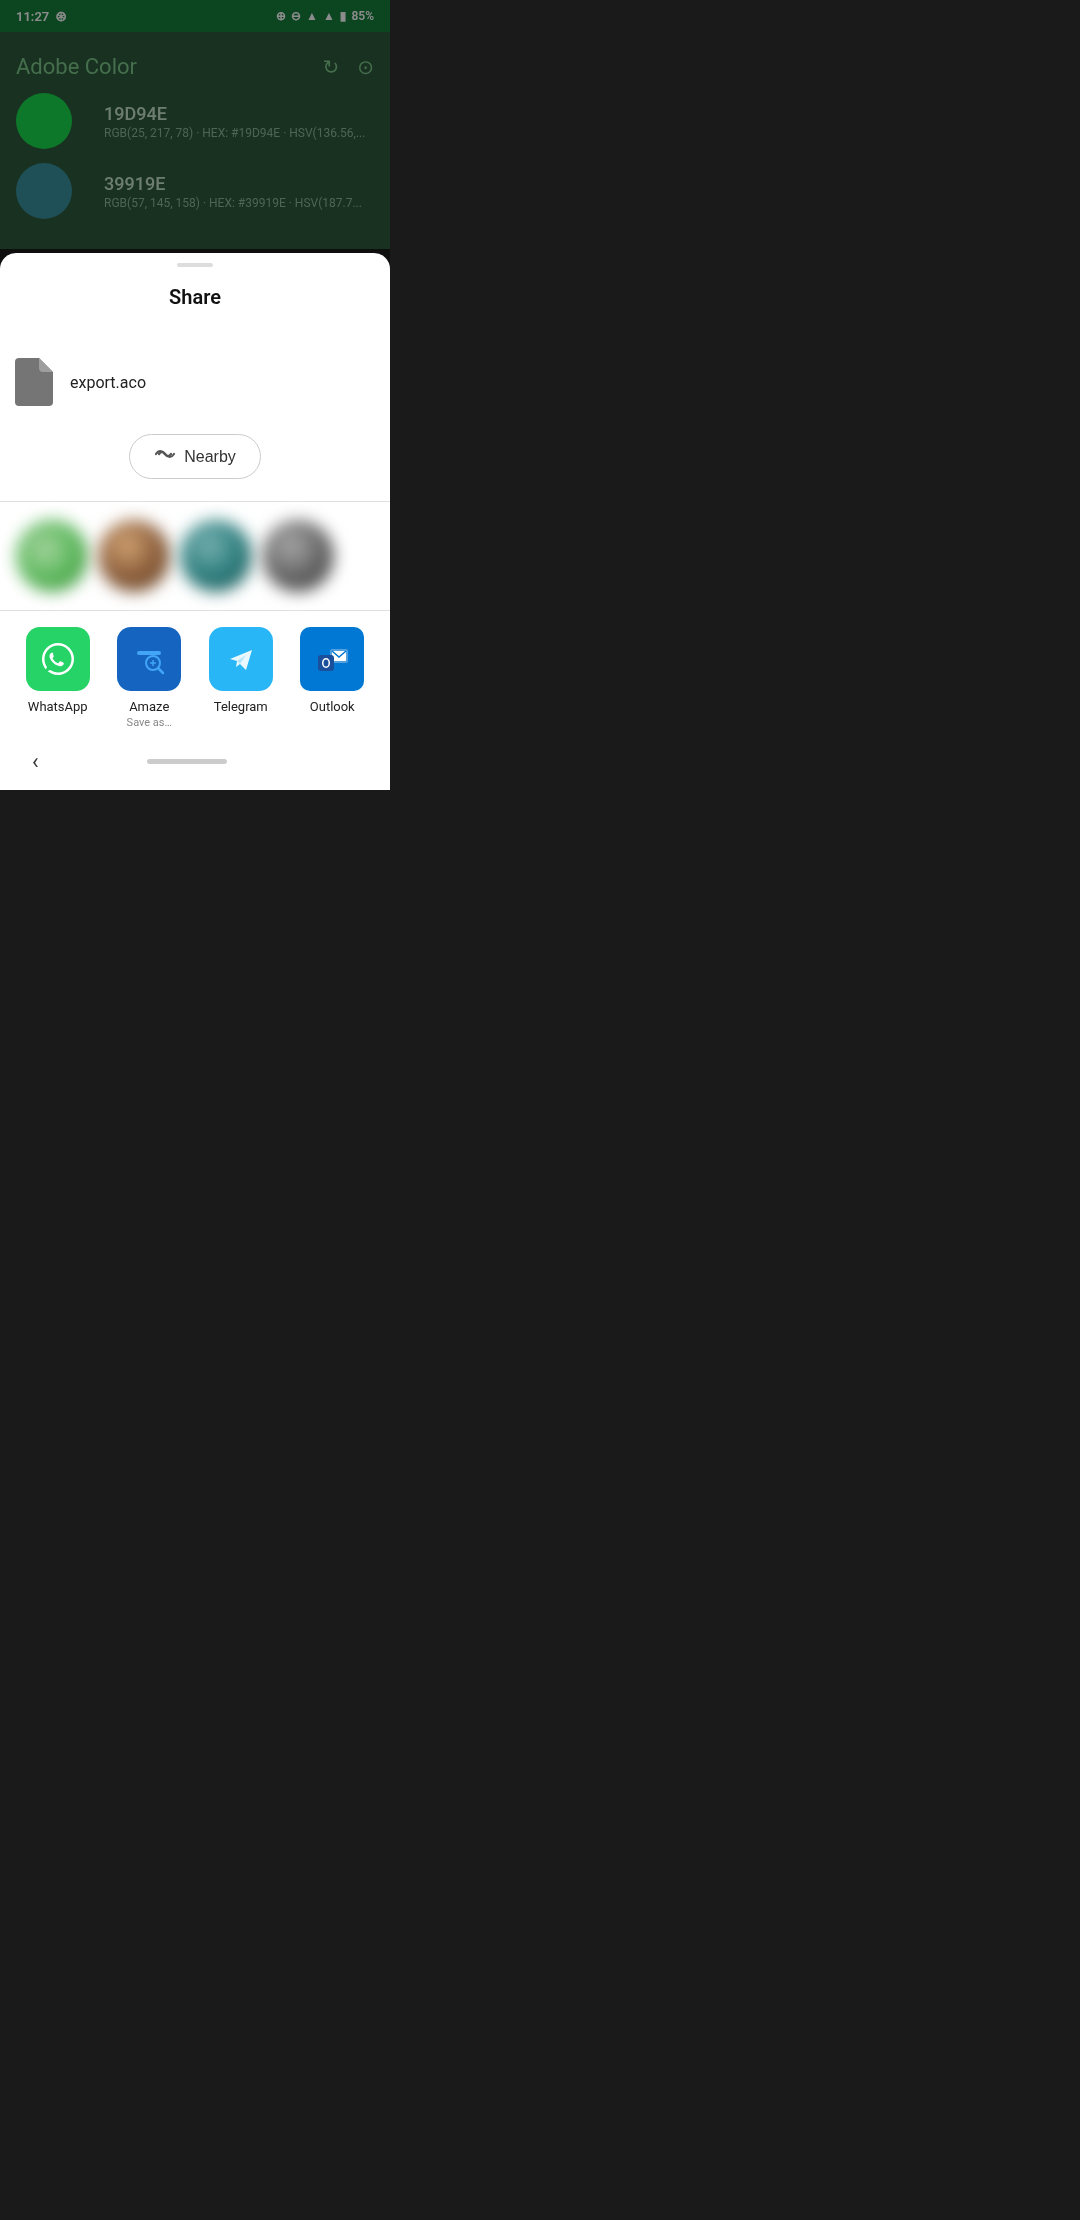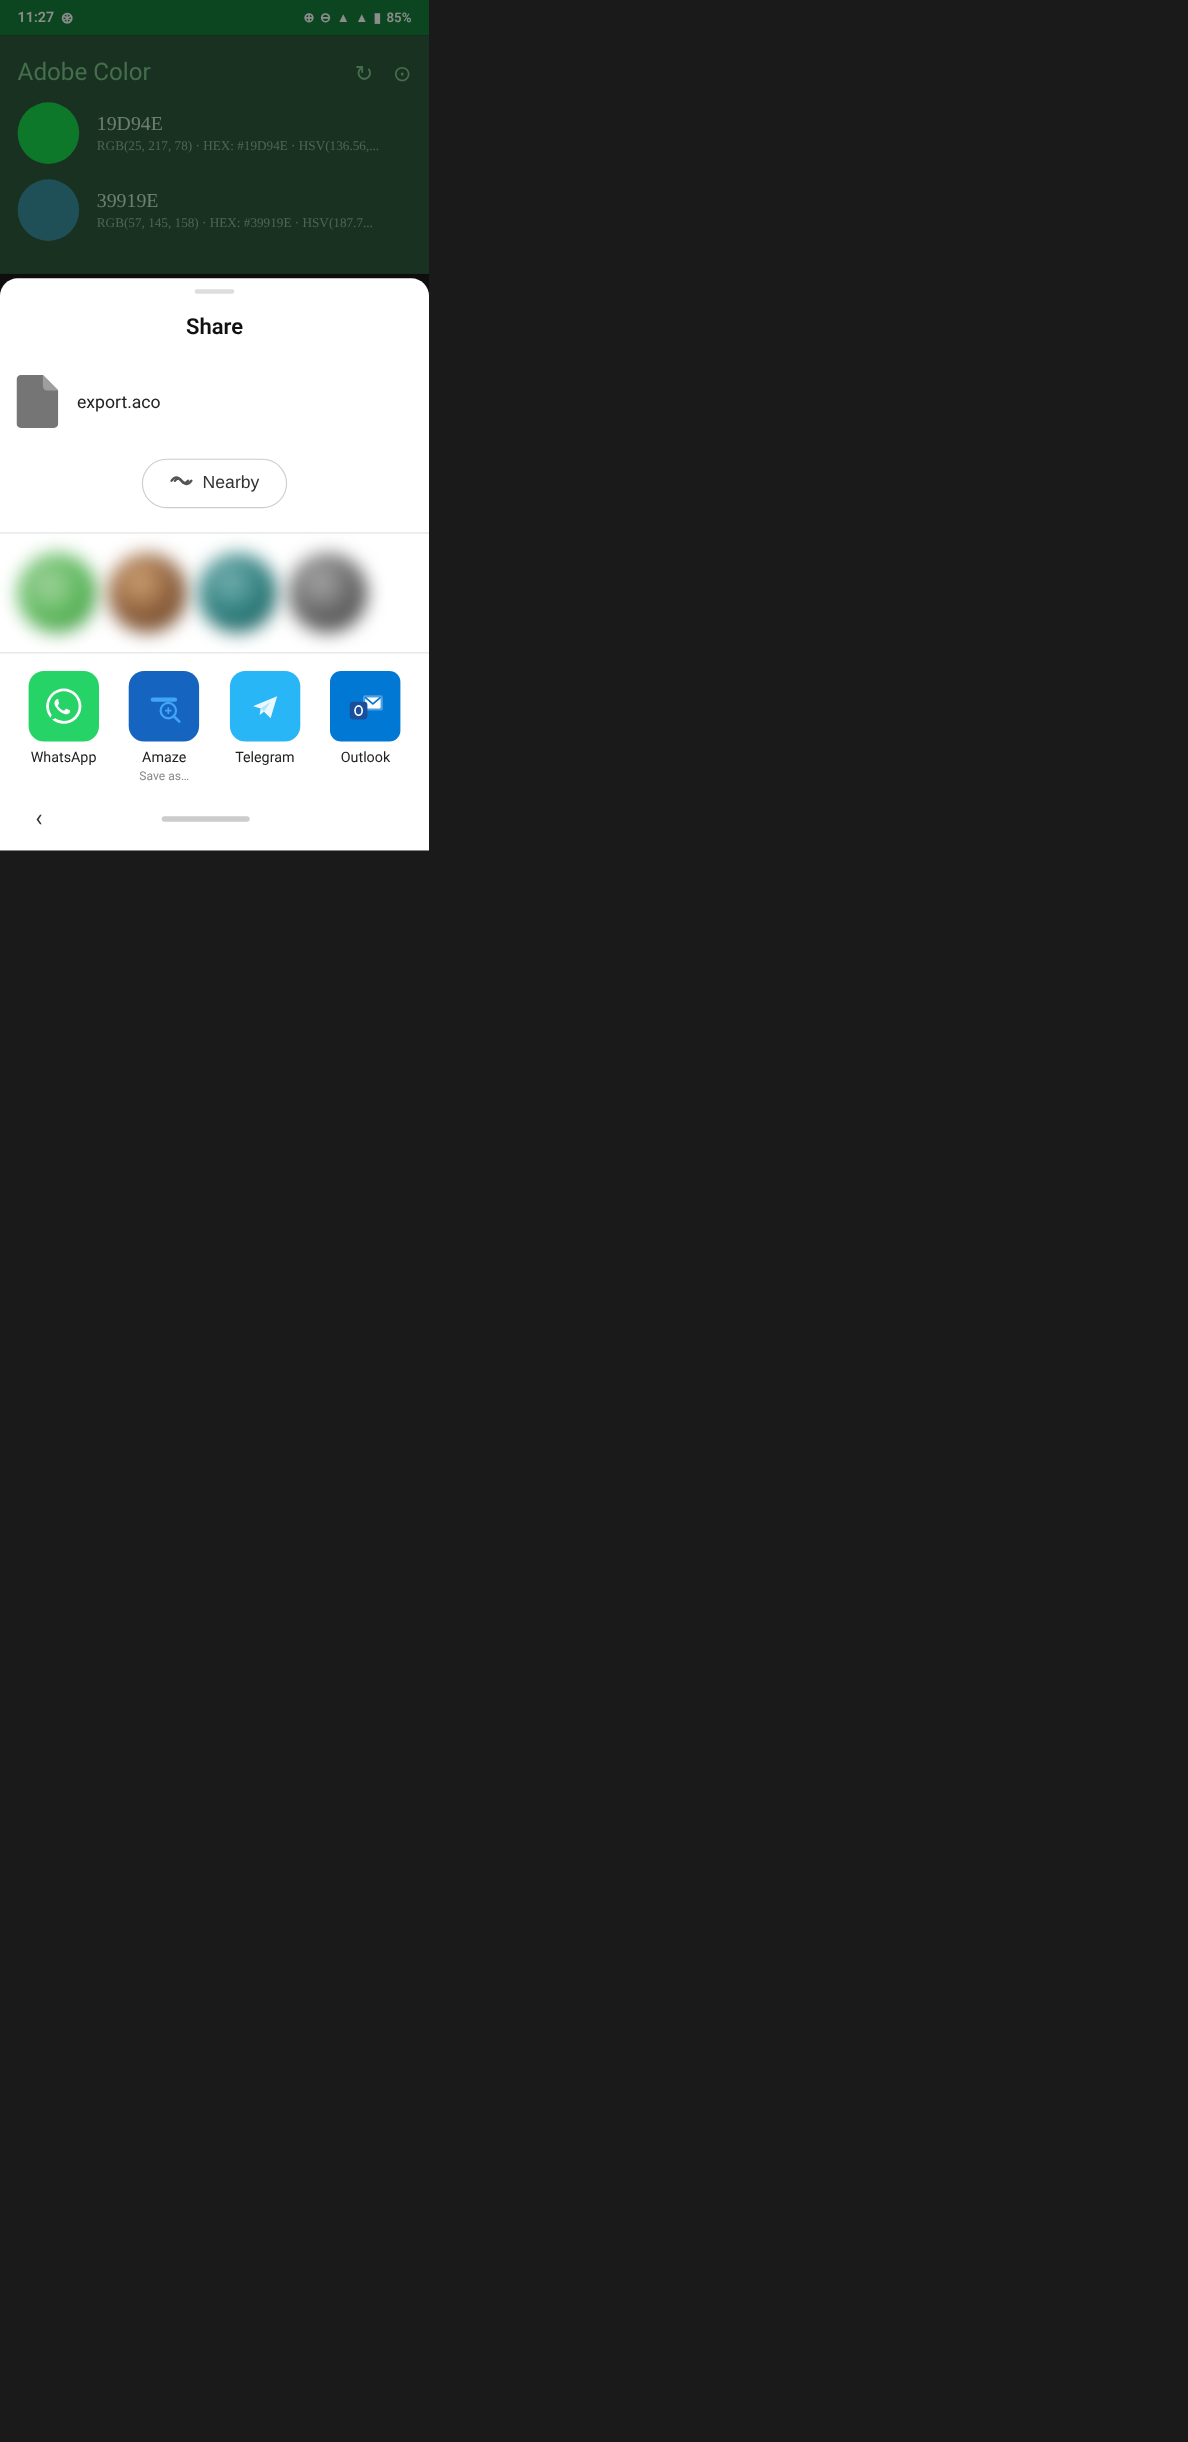--- a/index.html
+++ b/index.html
@@ -45,23 +45,22 @@
       font-size: 22px;
       font-weight: 400;
     }
     .app-header-icons { display: flex; gap: 18px; }
     .app-icon { color: #7dc98a; font-size: 20px; }
 
     
     .color-item {
       display: flex;
       align-items: center;
-      gap: 16px;
+      gap: 32px;
       margin-bottom: 14px;
-      font-family: Liberation Serif, serif;
     }
     .color-circle {
       width: 56px;
       height: 56px;
       border-radius: 50%;
       flex-shrink: 0;
     }
     .color-info {}
     .color-hex { color: #c8e6c9; font-size: 18px; font-weight: 500; }
     .color-detail { color: #8ab89a; font-size: 12px; margin-top: 2px; }
@@ -93,21 +92,21 @@
       background: #ddd;
       border-radius: 2px;
       margin: 10px auto 18px;
     }
 
     .share-title {
       text-align: center;
       font-size: 20px;
       font-weight: 600;
       color: #111;
-      margin-bottom: 20px;
+      margin-bottom: 37px;
     }
 
     .file-row {
       display: flex;
       align-items: center;
       gap: 14px;
       padding: 10px 12px 20px;
     }
     .file-icon {
       width: 44px;

